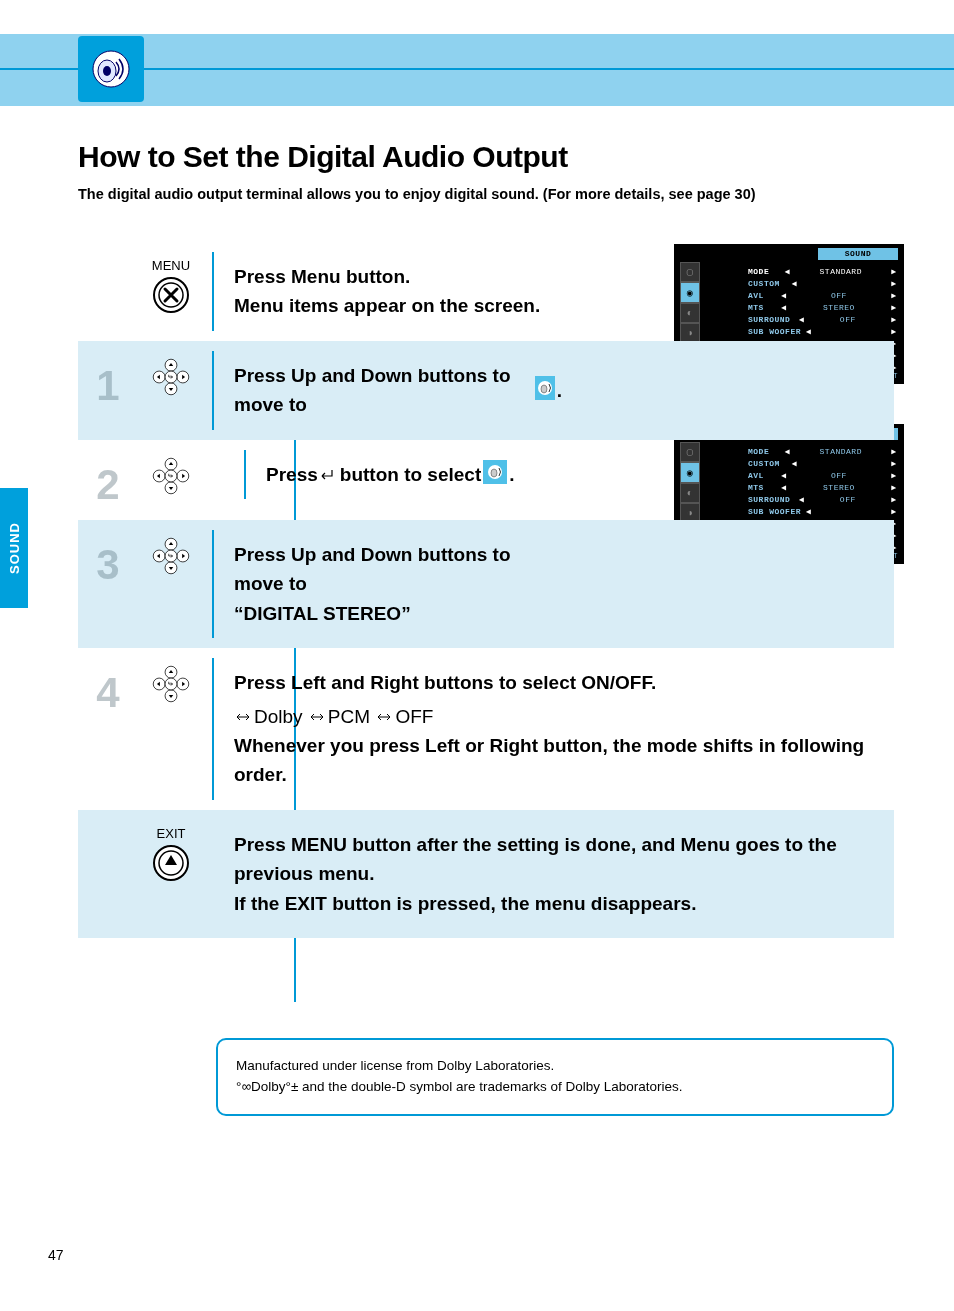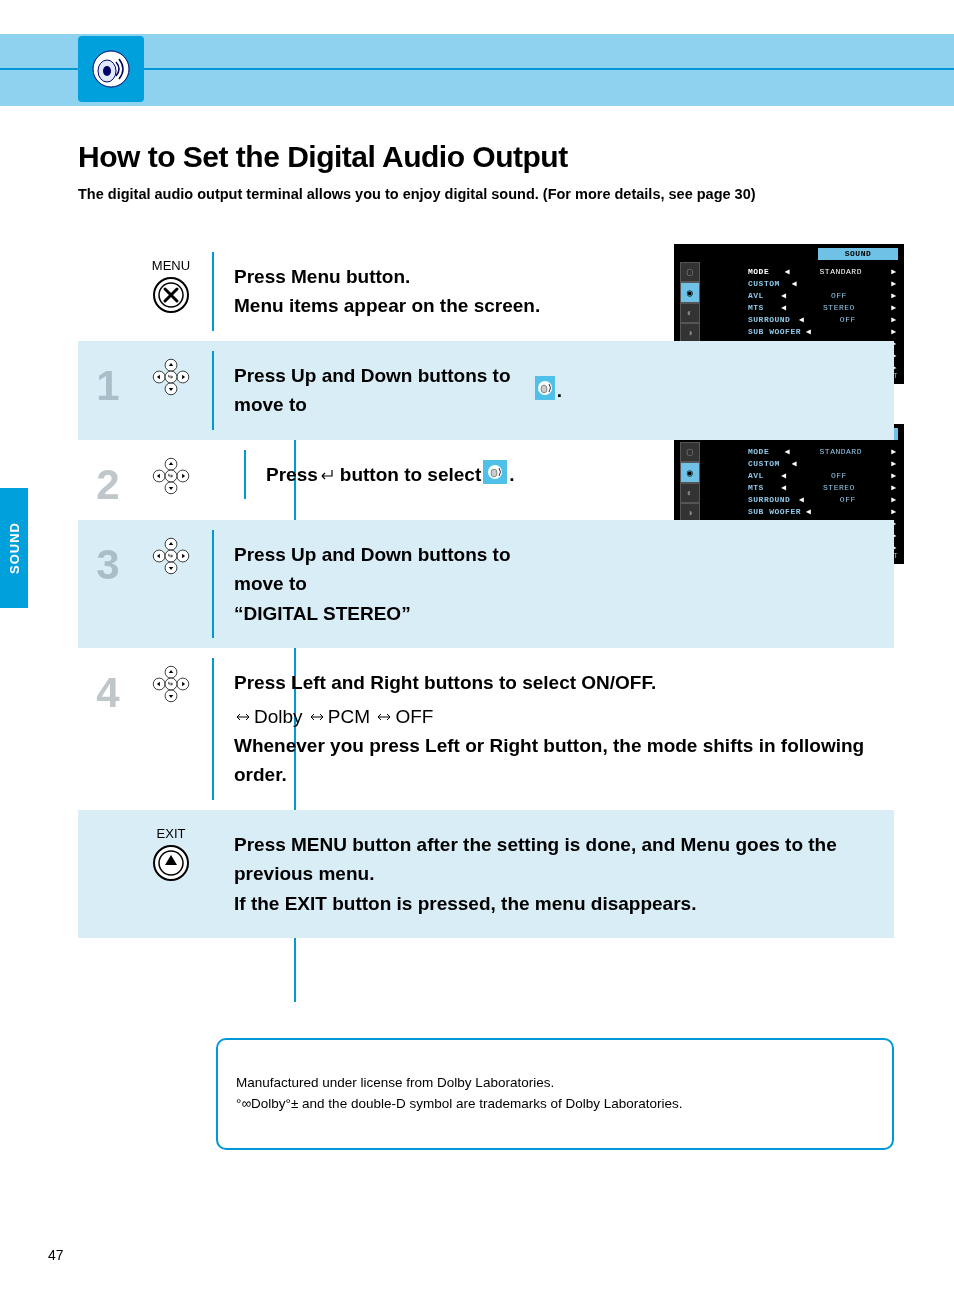--- a/index.html
+++ b/index.html
@@ -30,21 +30,21 @@
   .osd .sidebar div { flex: 1; border: 1px solid #555; display: flex; align-items: center; justify-content: center; font-size: 10px; color: #888; }
   .osd .sidebar div.sel { background: #6fc2e6; color: #000; }
   .osd .rows { position: absolute; top: 20px; left: 30px; right: 6px; }
   .osd .row { display: flex; justify-content: space-between; height: 12px; align-items: flex-end; padding-left: 44px; }
   .osd .row .lab { color: #8ec7e8; font-weight: bold; }
   .osd .row .val { color: #8ec7e8; width: 70px; text-align: center; }
   .osd .row .ar { color: #fff; width: 8px; text-align: center; }
   .osd .row.hl .lab, .osd .row.hl .val { color: #fff; }
   .osd .footer { position: absolute; bottom: 4px; left: 30px; right: 6px; display: flex; justify-content: space-between; font-size: 7px; color: #8ec7e8; }
   .osd .footer span b { color: #fff; margin-right: 2px; }
-  .note-box { margin-top: 100px; margin-left: 138px; border: 2px solid #0099d6; border-radius: 10px; padding: 33px 18px; font-size: 13.5px; line-height: 1.55; position: relative; }
+  .note-box { margin-top: 100px; margin-left: 138px; border: 2px solid #0099d6; border-radius: 10px; padding: 16px 18px; font-size: 13.5px; line-height: 1.55; position: relative; }
   .sidetab { position: absolute; left: 0; top: 488px; width: 28px; height: 120px; background: #00a0dc; color: #fff; font-weight: bold; font-size: 13px; display: flex; align-items: center; justify-content: center; writing-mode: vertical-rl; transform: rotate(180deg); letter-spacing: 1px; }
   .pagenum { position: absolute; bottom: 48px; left: 48px; font-size: 14px; }
   .remote-btn { width: 40px; height: 40px; }
   .menu-label { font-size: 13px; text-align: center; margin-bottom: 2px; font-weight: normal; }
   .vline { position: absolute; left: 216px; top: 120px; width: 2px; height: 640px; background: #0099d6; }
 </style>
 </head>
 <body>
 
 <div class="page">

